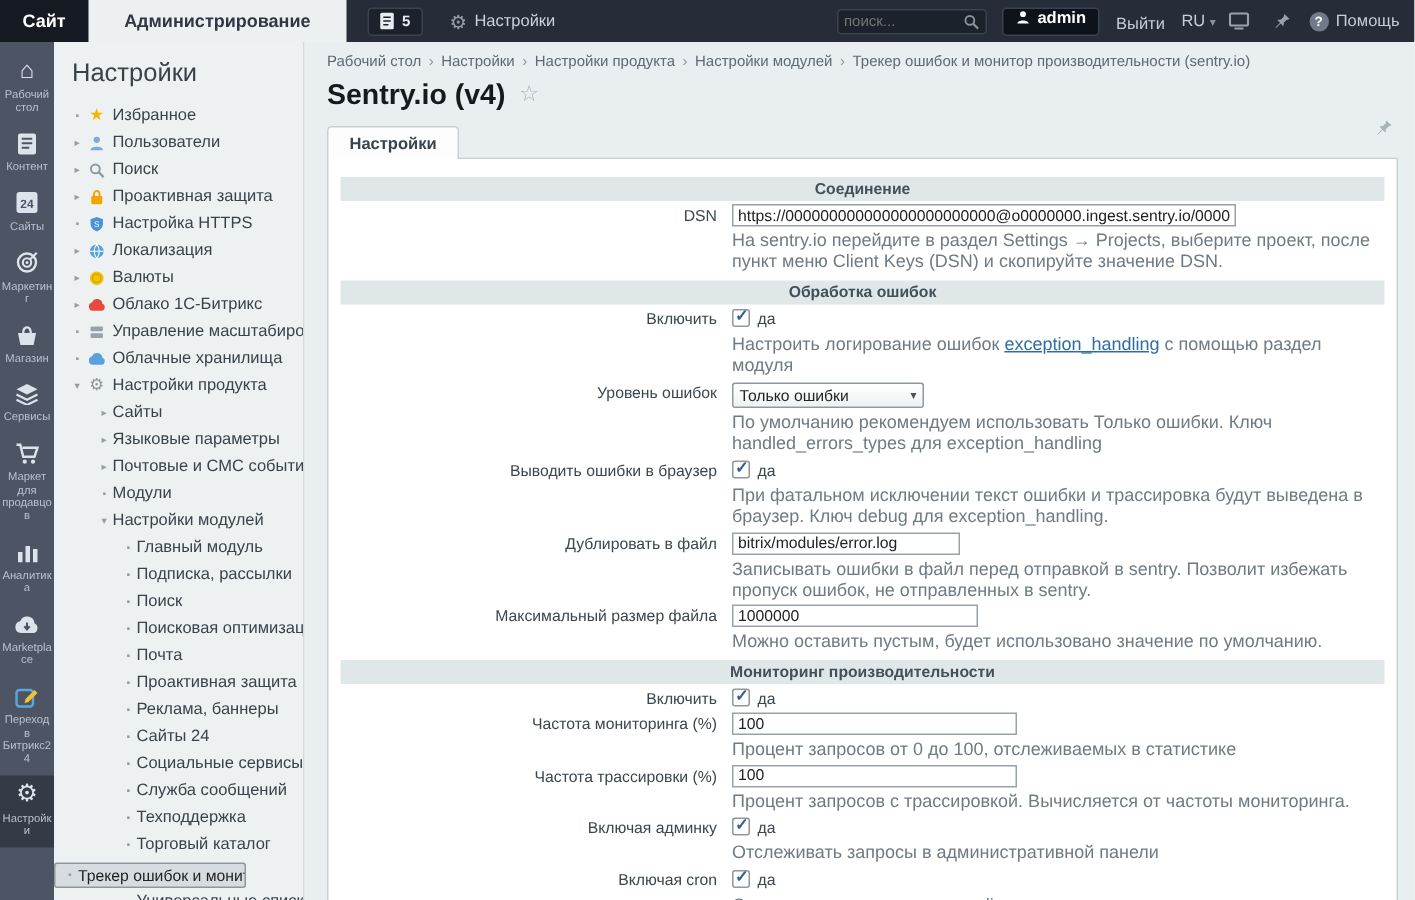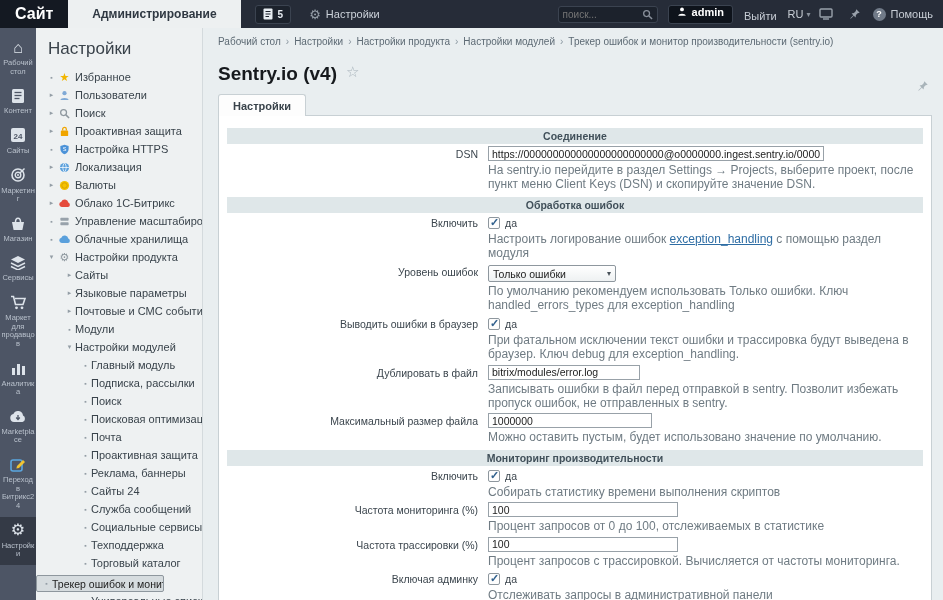--- a/index.html
+++ b/index.html
@@ -1,20 +1,20 @@
 <!DOCTYPE html>
 <html><head>
 <meta charset="utf-8">
 <style>
   *{margin:0;padding:0;box-sizing:border-box}
   html,body{width:943px;height:600px;overflow:hidden;background:#e9eef0;font-family:"Liberation Sans",sans-serif}
   .app{width:943px;height:600px;display:flex;flex-direction:column;position:relative}
   
   .topbar{height:28px;background:#262c38;display:flex;align-items:stretch;flex:none;color:#c7cdd5}
-  .tab-site{background:#141922;color:#fff;font-size:16px;font-weight:bold;padding:0 15px;display:flex;align-items:center;cursor:pointer}
+  .tab-site{background:#141922;color:#fff;font-size:12px;font-weight:bold;padding:0 15px;display:flex;align-items:center;cursor:pointer}
   .tab-admin{background:#edf0f1;color:#2f3842;font-size:12px;font-weight:bold;padding:0 24px;display:flex;align-items:center;cursor:pointer}
   .tb-item{display:flex;align-items:center;font-size:11px}
   .notif{margin-left:14px;align-self:center;height:19px;background:#1c222c;border:1px solid #3b4350;border-radius:3px;padding:0 7px;display:flex;align-items:center;gap:5px;font-size:10px;font-weight:bold;color:#e8edf2;cursor:pointer}
   .tb-settings{margin-left:18px;gap:5px;color:#ccd2da;cursor:pointer}
   .tb-gear{font-size:13px;color:#959ea8;line-height:1}
   .tb-spacer{flex:1}
   .search{align-self:center;width:100px;height:17px;background:#1c222c;border:1px solid #3b4350;border-radius:3px;display:flex;align-items:center;padding:0 4px;margin-right:10px}
   .search input{flex:1;min-width:0;background:transparent;border:none;outline:none;color:#aab1bb;font-size:10px;font-family:"Liberation Sans",sans-serif}
   .user-btn{align-self:center;background:#0e131b;border:1px solid #3b4350;border-radius:3px;height:19px;padding:0 8px;display:flex;align-items:flex-start;gap:5px;font-size:11px;font-weight:bold;color:#fff;cursor:pointer}
   .tb-link{margin:16px 11px;cursor:pointer}
@@ -38,21 +38,21 @@
   .sb-item.sel{background:#d6dcdf}
   .sb-item .arr{width:11px;flex:none;text-align:center;font-size:7px;color:#949ea6}
   .sb-item .mic{width:15px;flex:none;display:flex;align-items:center;justify-content:center;margin-right:3px;font-size:11px;line-height:1}
   .lv0{padding-left:10px}.lv1{padding-left:28px}.lv2{padding-left:44px}
   
   .content{flex:1;min-width:0;background:#e9eef0;padding:0 11px 0 15px;position:relative;overflow:hidden}
   .breadcrumb{padding-top:8px;font-size:10px;color:#5d6a74;white-space:nowrap;overflow:hidden}
   .crumb{cursor:pointer}
   .crumb.last{cursor:default}
   .bc-sep{margin:0 5px;color:#8d99a2}
-  .title-row{margin-top:16px;display:flex;}
+  .title-row{margin-top:6px;display:flex;}
   .title-row h1{font-size:19px;color:#16191d;font-weight:bold}
   .fav-star{font-size:15px;color:#a9b4bc;margin-left:9px;cursor:pointer}
   .pin-top{position:absolute;right:14px;top:50px;cursor:pointer}
   .tabbar{margin-top:9px;position:relative;z-index:2}
   .tab{display:inline-block;background:#fdfdfd;border:1px solid #c8d0d4;border-bottom:none;border-radius:3px 3px 0 0;padding:5px 14px 4px;font-size:11px;font-weight:bold;color:#39434b;margin-bottom:-1px;cursor:pointer}
   .card{background:#fff;border:1px solid #c8d0d4;padding:12px 8px 6px;position:relative;z-index:1}
   .sec-title{background:#dfe7e9;color:#41505a;font-size:10.5px;font-weight:bold;text-align:center;padding:2px 0;margin-top:4px}
   .sec-title.first{margin-top:0}
   .frow{display:flex;margin-top:0;padding-top:2px}
   .flabel{width:261px;flex:none;text-align:right;padding-right:10px;font-size:10.5px;color:#3c464e;padding-top:2px;line-height:1.3}
@@ -367,24 +367,24 @@
             <span class="arr">▪</span>
             <span>Проактивная защита</span>
           </div><div class="sb-item lv2">
             <span class="arr">▪</span>
             <span>Реклама, баннеры</span>
           </div><div class="sb-item lv2">
             <span class="arr">▪</span>
             <span>Сайты 24</span>
           </div><div class="sb-item lv2">
             <span class="arr">▪</span>
+            <span>Социальные сервисы</span>
+          </div><div class="sb-item lv2">
+            <span class="arr">▪</span>
             <span>Служба сообщений</span>
-          </div><div class="sb-item lv2">
-            <span class="arr">▪</span>
-            <span>Социальные сервисы</span>
           </div><div class="sb-item lv2">
             <span class="arr">▪</span>
             <span>Техподдержка</span>
           </div><div class="sb-item lv2">
             <span class="arr">▪</span>
             <span>Торговый каталог</span>
           </div><div class="sb-item lv2 sel">
             <span class="arr">▪</span>
             <span>Трекер ошибок и монитор производите</span>
           </div><div class="sb-item lv2">
@@ -448,21 +448,20 @@
             <div class="ffield">
               <input class="inp" value="1000000" style="width: 164px;">
               <div class="help">Можно оставить пустым, будет использовано значение по умолчанию.</div>
             </div>
           </div>
           <div class="sec-title">Мониторинг производительности</div>
           <div class="frow">
             <div class="flabel">Включить</div>
             <div class="ffield">
               <div class="cbline"><span class="cb on"></span><span class="cbl">да</span></div>
-              <div class="help">Собирать статистику времени выполнения скриптов</div>
             </div>
           </div>
           <div class="frow">
             <div class="flabel">Частота мониторинга (%)</div>
             <div class="ffield">
               <input class="inp" value="100" style="width: 190px;">
               <div class="help">Процент запросов от 0 до 100, отслеживаемых в статистике</div>
             </div>
           </div>
           <div class="frow">

